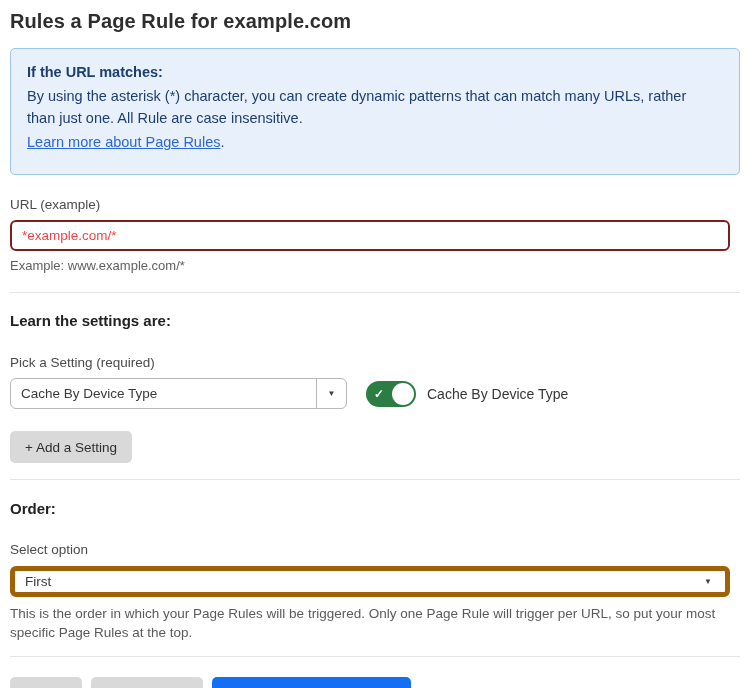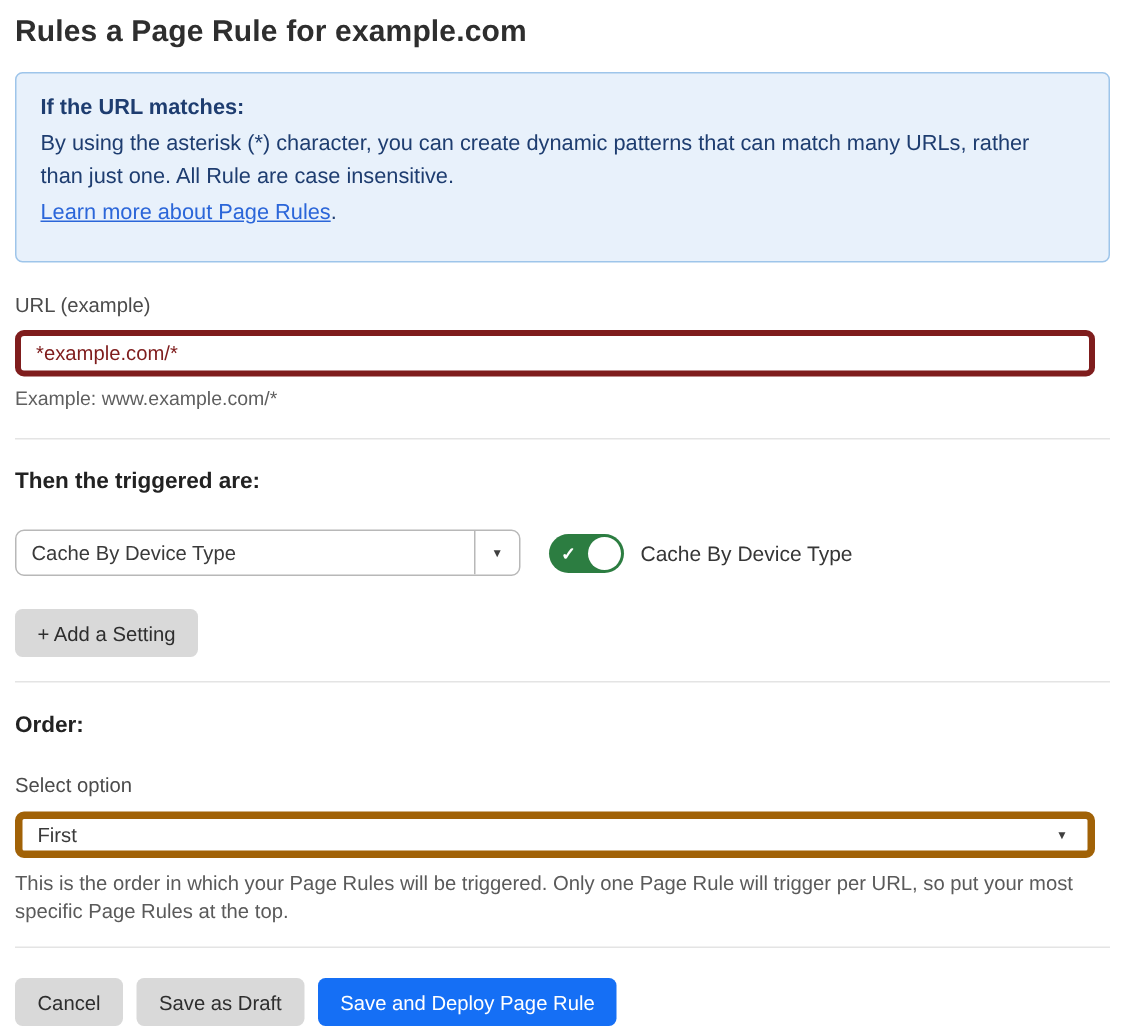--- a/index.html
+++ b/index.html
@@ -45,26 +45,26 @@
   
   .field-label {
     font-size: 13.5px;
     color: #4b4b4b;
     line-height: 16px;
   }
   .text-input {
     width: 720px;
     height: 31px;
     margin-top: 7px;
-    border: 4px solid #7f1d1d;
+    border: 2px solid #7f1d1d;
     border-radius: 6px;
     padding: 0 10px;
     font-family: "Liberation Sans", sans-serif;
     font-size: 13.5px;
-    color: #7f1d1d;
+    color: #ef4444;
     background: #fff;
     outline: none;
   }
   .helper-text {
     margin-top: 7px;
     font-size: 13px;
     color: #5f5f5f;
     line-height: 16px;
   }
   .divider {
@@ -210,23 +210,24 @@
   </div>
 
   <div style="margin-top:20px;">
     <label class="field-label">URL (example)</label>
     <input class="text-input" type="text" value="*example.com/*" style="">
     <div class="helper-text">Example: www.example.com/*</div>
   </div>
 
   <hr class="divider" style="margin-top:18px;">
 
-  <h2 class="section-heading" style="margin-top:19px;">Then the triggered are:</h2>
+  <h2 class="section-heading" style="margin-top:19px;">Learn the settings are:</h2>
 
   <div style="margin-top:24px;">
+    <label class="field-label">Pick a Setting (required)</label>
     <div class="setting-row">
       <div class="select-control">
         <span class="select-value">Cache By Device Type</span>
         <span class="select-arrow-cell">
             <span>▼</span>
           </span>
       </div>
       <span class="toggle">
         <span class="toggle-check">✓</span>
         <span class="toggle-knob"></span>

